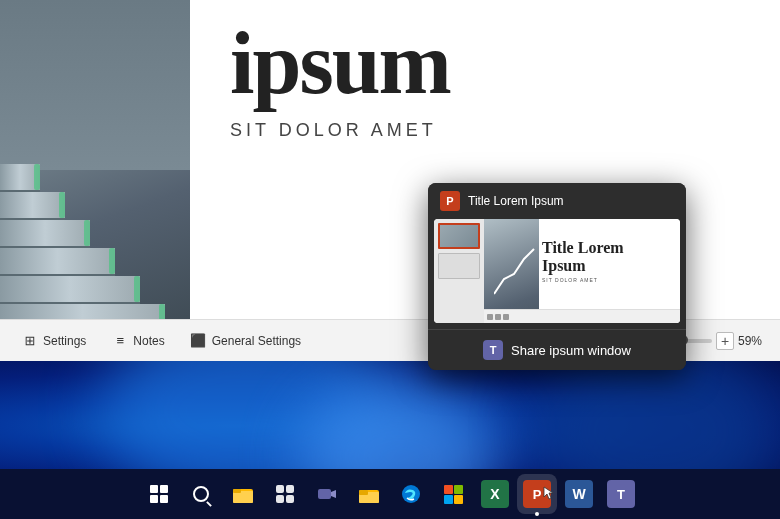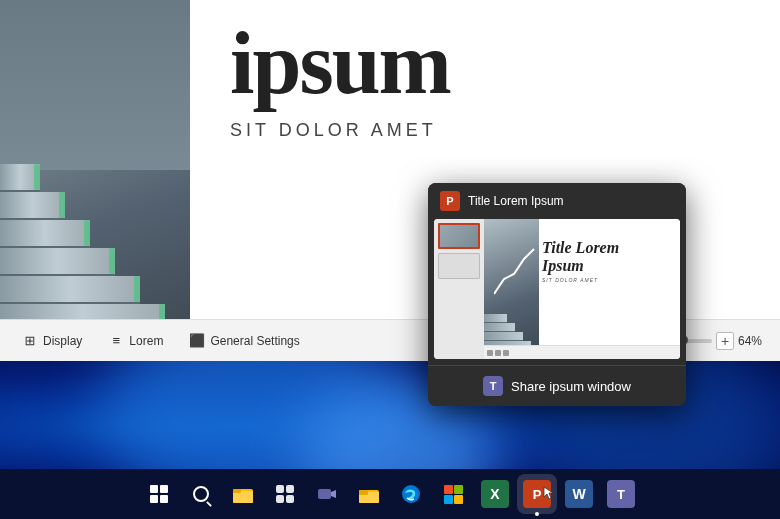--- a/index.html
+++ b/index.html
@@ -281,25 +281,24 @@
     }
     #ppt-preview-content {
       margin: 0 6px 6px;
       border-radius: 4px;
       overflow: hidden;
       position: relative;
     }
     
     #mini-slide {
       width: 246px;
-      height: 140px;
-      background: #fff;
-      display: flex;
-      position: relative;
-      font-style: italic;
+      height: 104px;
+      background: #fff;
+      display: flex;
+      position: relative;
     }
     #mini-slide-panels {
       width: 50px;
       background: #e8e8e8;
       display: flex;
       flex-direction: column;
       gap: 4px;
       padding: 4px;
     }
     .mini-slide-thumb {
@@ -475,41 +474,41 @@
 
   <div id="slide-content">
     <div id="slide-title-text">ipsum</div>
     <div id="slide-subtitle-text">SIT DOLOR AMET</div>
   </div>
 </div>
 
 <div id="ppt-toolbar">
   <div class="toolbar-btn">
     <span class="toolbar-icon">⊞</span>
-    <span>Display</span>
+    <span>Settings</span>
   </div>
   <div class="toolbar-btn">
     <span class="toolbar-icon">≡</span>
-    <span>Lorem</span>
+    <span>Notes</span>
   </div>
   <div class="toolbar-btn">
     <span class="toolbar-icon">⬛</span>
     <span>General Settings</span>
   </div>
 
   <div id="toolbar-right">
     <div class="slide-view-btn"></div>
     <div id="zoom-controls">
       <div class="zoom-btn">−</div>
       <div class="zoom-slider">
         <div class="zoom-slider-fill"></div>
         <div class="zoom-slider-thumb"></div>
       </div>
       <div class="zoom-btn">+</div>
-      <span style="font-size:12px; color:#333; min-width:30px;">64%</span>
+      <span style="font-size:12px; color:#333; min-width:30px;">59%</span>
     </div>
   </div>
 </div>
 
 <div id="desktop-wallpaper">
   <div class="wallpaper-blob blob1"></div>
   <div class="wallpaper-blob blob2"></div>
   <div class="wallpaper-blob blob3"></div>
 </div>
 

